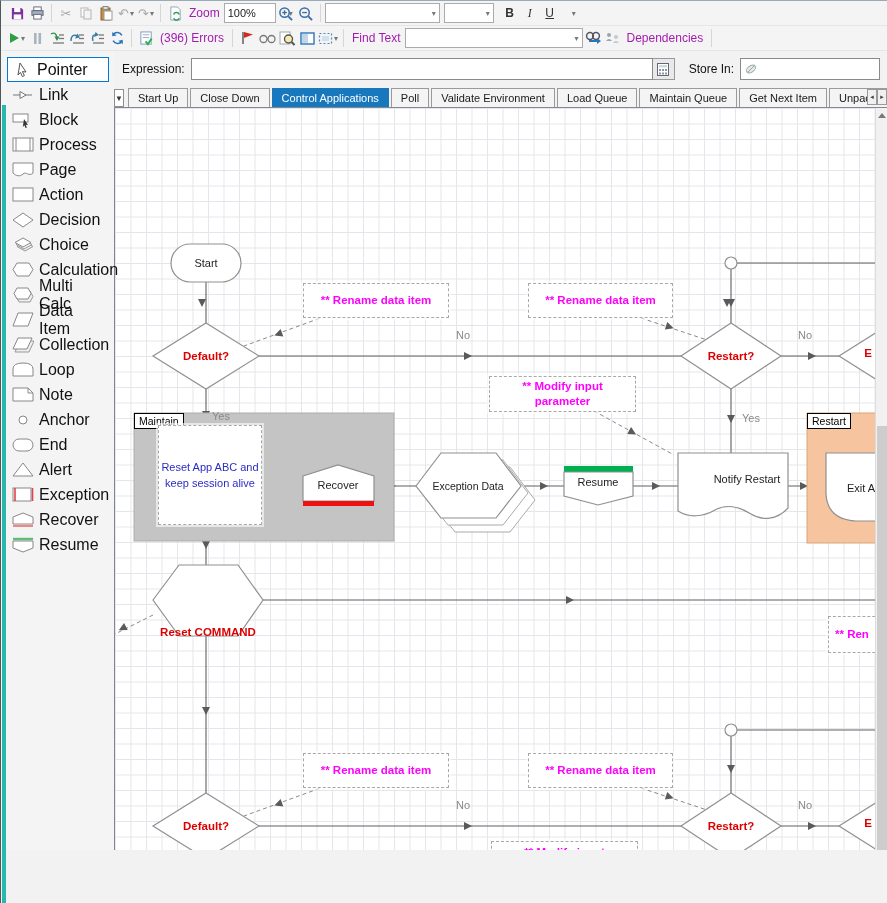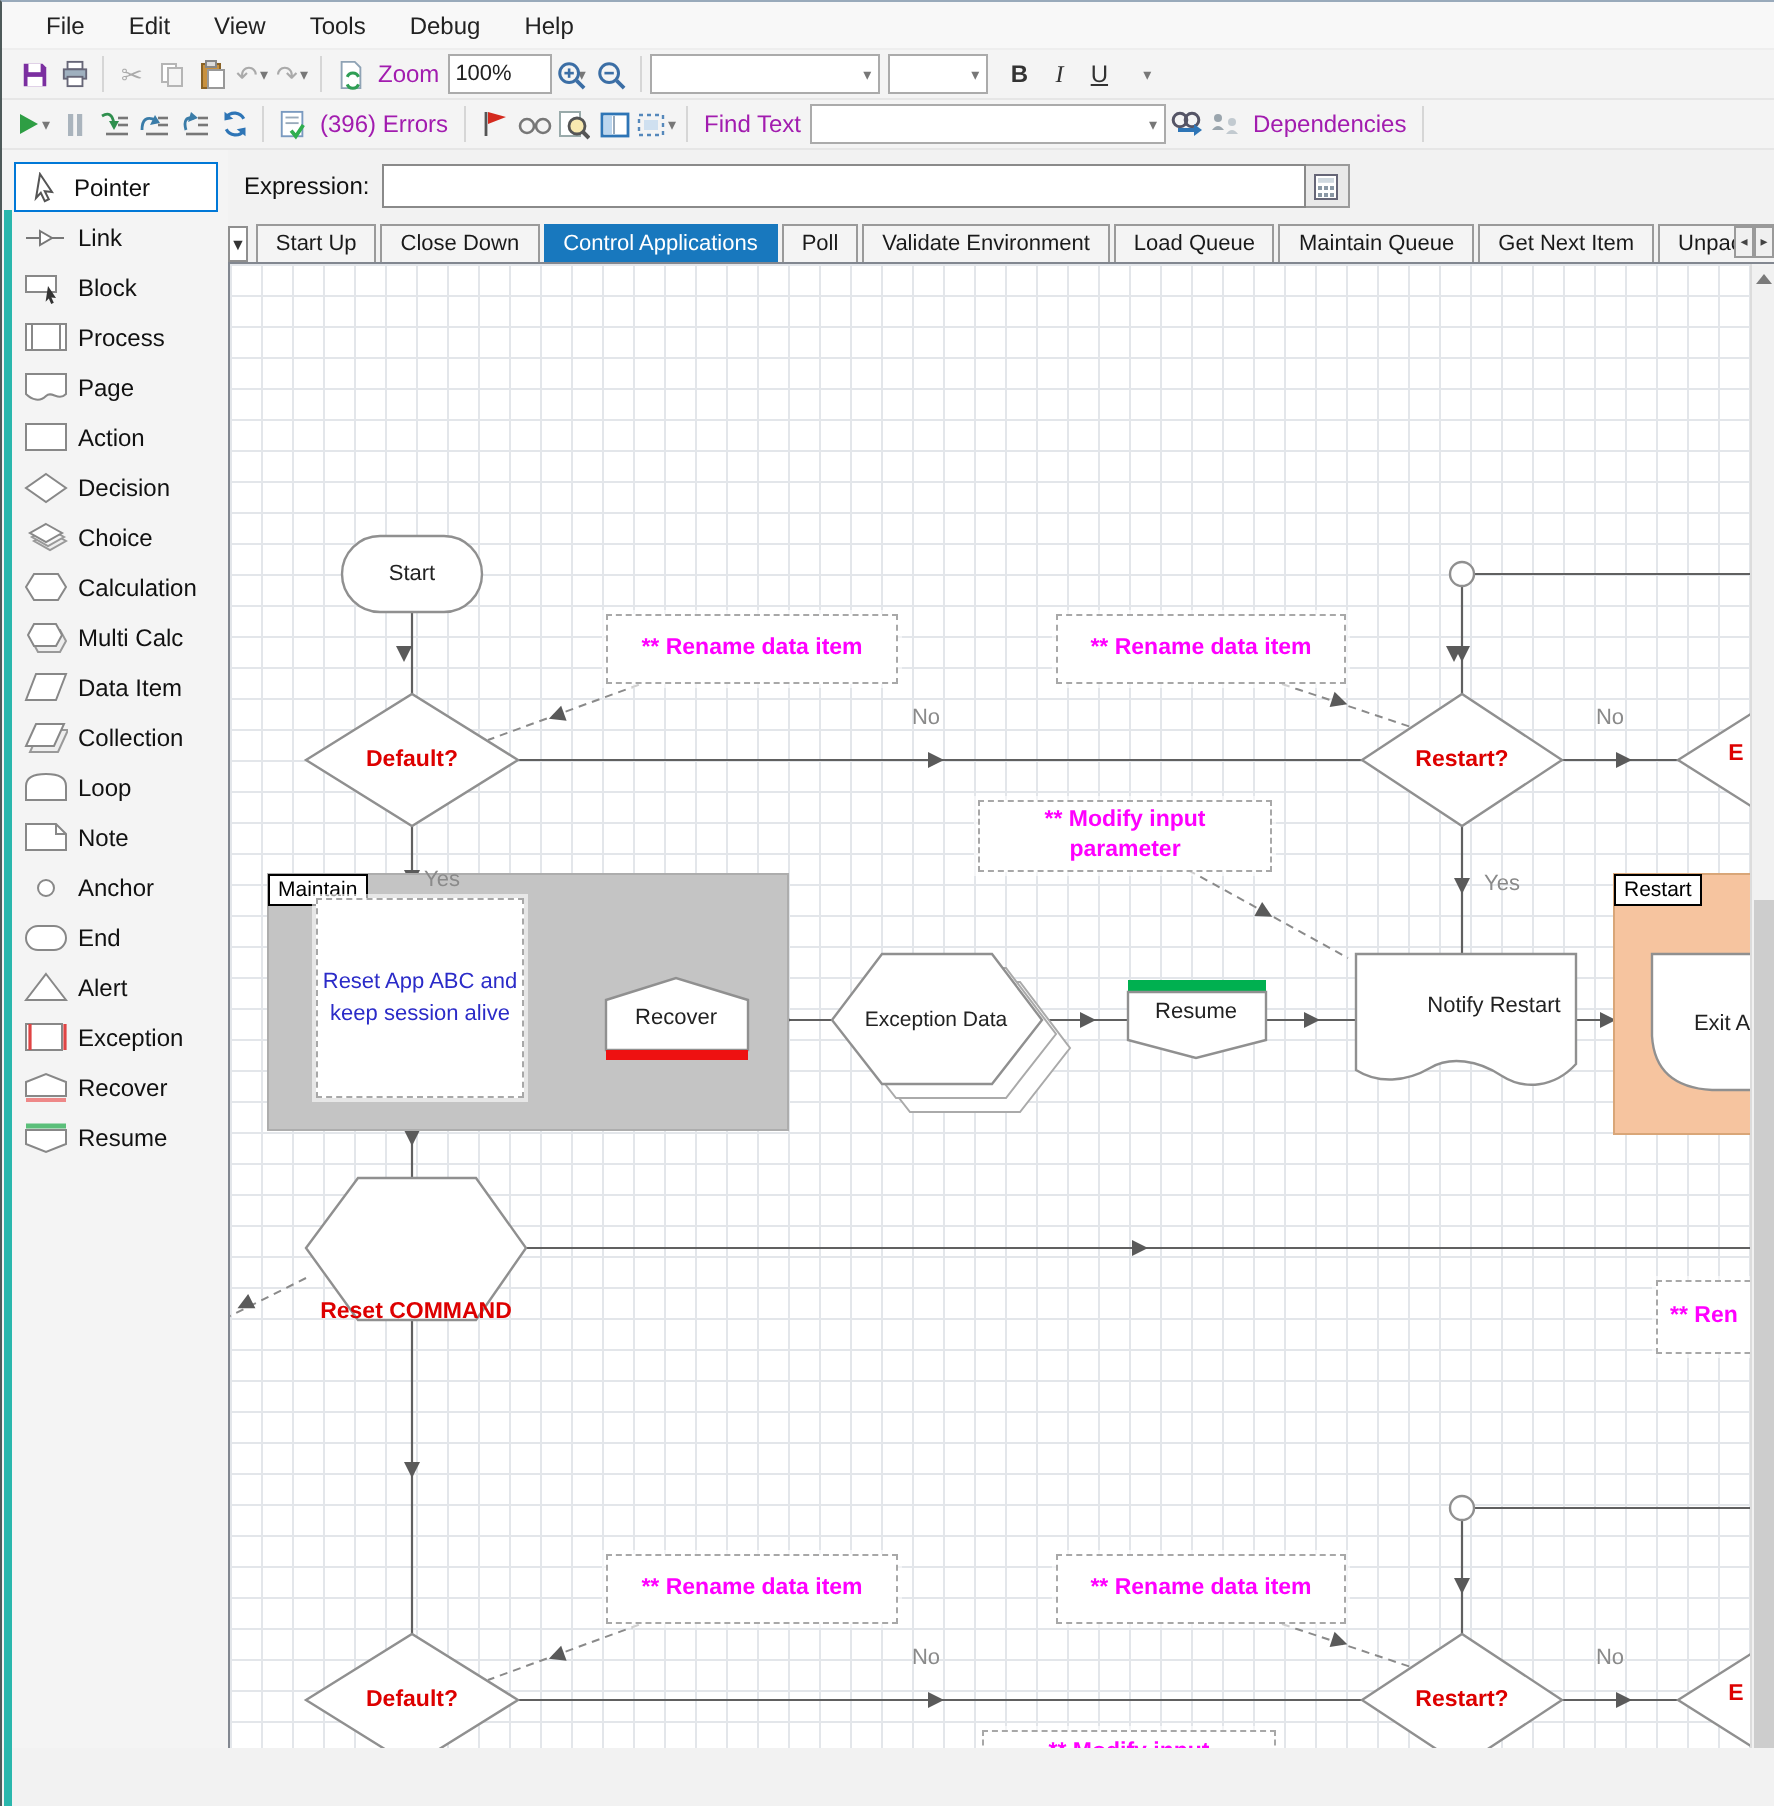--- a/index.html
+++ b/index.html
@@ -30,21 +30,21 @@
   .gray-glyph{color:#aaa; font-size:13px;}
   .drop{font-size:8px; color:#777; margin-left:1px;}
   .combo{height:20px; background:#fff; border:1px solid #ababab; display:inline-flex; align-items:center; justify-content:space-between; padding:0 3px; font-size:11px; color:#222;}
   .combo .drop{margin-left:4px;}
 
   
   .main{display:flex; height:799px;}
   .toolbox{width:114px; background:#f4f4f4; padding:6px 0 0 6px; position:relative; z-index:3;}
   .tool{display:flex; align-items:center; gap:5px; height:25px; padding-left:4px; cursor:pointer; border:1px solid transparent; width:102px;}
   .tool.selected{background:#fff; border:1px solid #0078d7;}
-  .tool .tlabel{font-size:12px; color:#111;}
+  .tool .tlabel{font-size:16px; color:#111;}
   .tool svg{flex:0 0 auto;}
 
   .rightcol{width:773px; display:flex; flex-direction:column;}
 
   
   .exprbar{height:36px; background:#f2f2f2; display:flex; align-items:center; padding-left:8px;}
   .exprbar .lbl{font-size:12px; color:#111; margin-right:6px;}
   .expr-input{width:462px; height:22px; background:#fff; border:1px solid #8a8a8a;}
   .calc-btn{width:22px; height:22px; background:#e9e9e9; border:1px solid #9a9a9a; border-left:none; display:flex; align-items:center; justify-content:center; cursor:pointer;}
   .storein-wrap{margin-left:14px; display:flex; align-items:center;}
@@ -77,28 +77,20 @@
   .vscroll .up:after{content:""; border-left:4px solid transparent; border-right:4px solid transparent; border-bottom:5px solid #7a7a7a;}
   .vscroll .thumb{position:absolute; left:1px; top:318px; width:10px; height:425px; background:#cdcdcd; cursor:pointer;}
 </style>
 </head>
 <body>
 
 <div class="window">
   <div class="teal-strip"></div>
 
 
-  <div class="menubar">
-    <span class="menu-item">File</span>
-    <span class="menu-item">Edit</span>
-    <span class="menu-item">View</span>
-    <span class="menu-item">Tools</span>
-    <span class="menu-item">Debug</span>
-    <span class="menu-item">Help</span>
-  </div>
 
   <div class="toolbar">
     <span class="tb-btn">
         <svg width="15" height="15" viewBox="0 0 16 16">
           <path d="M2 2h10l2 2v10H2z" fill="var(--savepurple)"></path>
           <rect x="4.5" y="2" width="6.5" height="4.5" fill="#fff"></rect>
           <rect x="4" y="9" width="8" height="5" fill="#fff"></rect>
         </svg>
       </span>
     <span class="tb-btn">
@@ -446,20 +438,29 @@
               <rect x="2" y="2" width="8" height="2.4" fill="#cfd8df"></rect>
               <g fill="#8a98a5">
                 <rect x="2" y="6" width="2" height="2"></rect>
                 <rect x="5" y="6" width="2" height="2"></rect>
                 <rect x="8" y="6" width="2" height="2"></rect>
                 <rect x="2" y="9.5" width="2" height="2"></rect>
                 <rect x="5" y="9.5" width="2" height="2"></rect>
                 <rect x="8" y="9.5" width="2" height="2"></rect>
               </g>
             </svg>
+        </span>
+        <span class="storein-wrap">
+          <span class="lbl">Store In:</span>
+          <span class="storein-input">
+            <svg width="14" height="14" viewBox="0 0 14 14">
+                <ellipse cx="7" cy="7" rx="5" ry="3.2" transform="rotate(-35 7 7)" fill="#e8e8e8" stroke="#9aa"></ellipse>
+                <line x1="3.5" y1="10.5" x2="10.5" y2="3.5" stroke="#9aa"></line>
+              </svg>
+          </span>
         </span>
       </div>
 
       <div class="tabbar">
         <span class="tab-drop">▼</span>
         <span class="tab">Start Up</span>
         <span class="tab">Close Down</span>
         <span class="tab active">Control Applications</span>
         <span class="tab">Poll</span>
         <span class="tab">Validate Environment</span>

